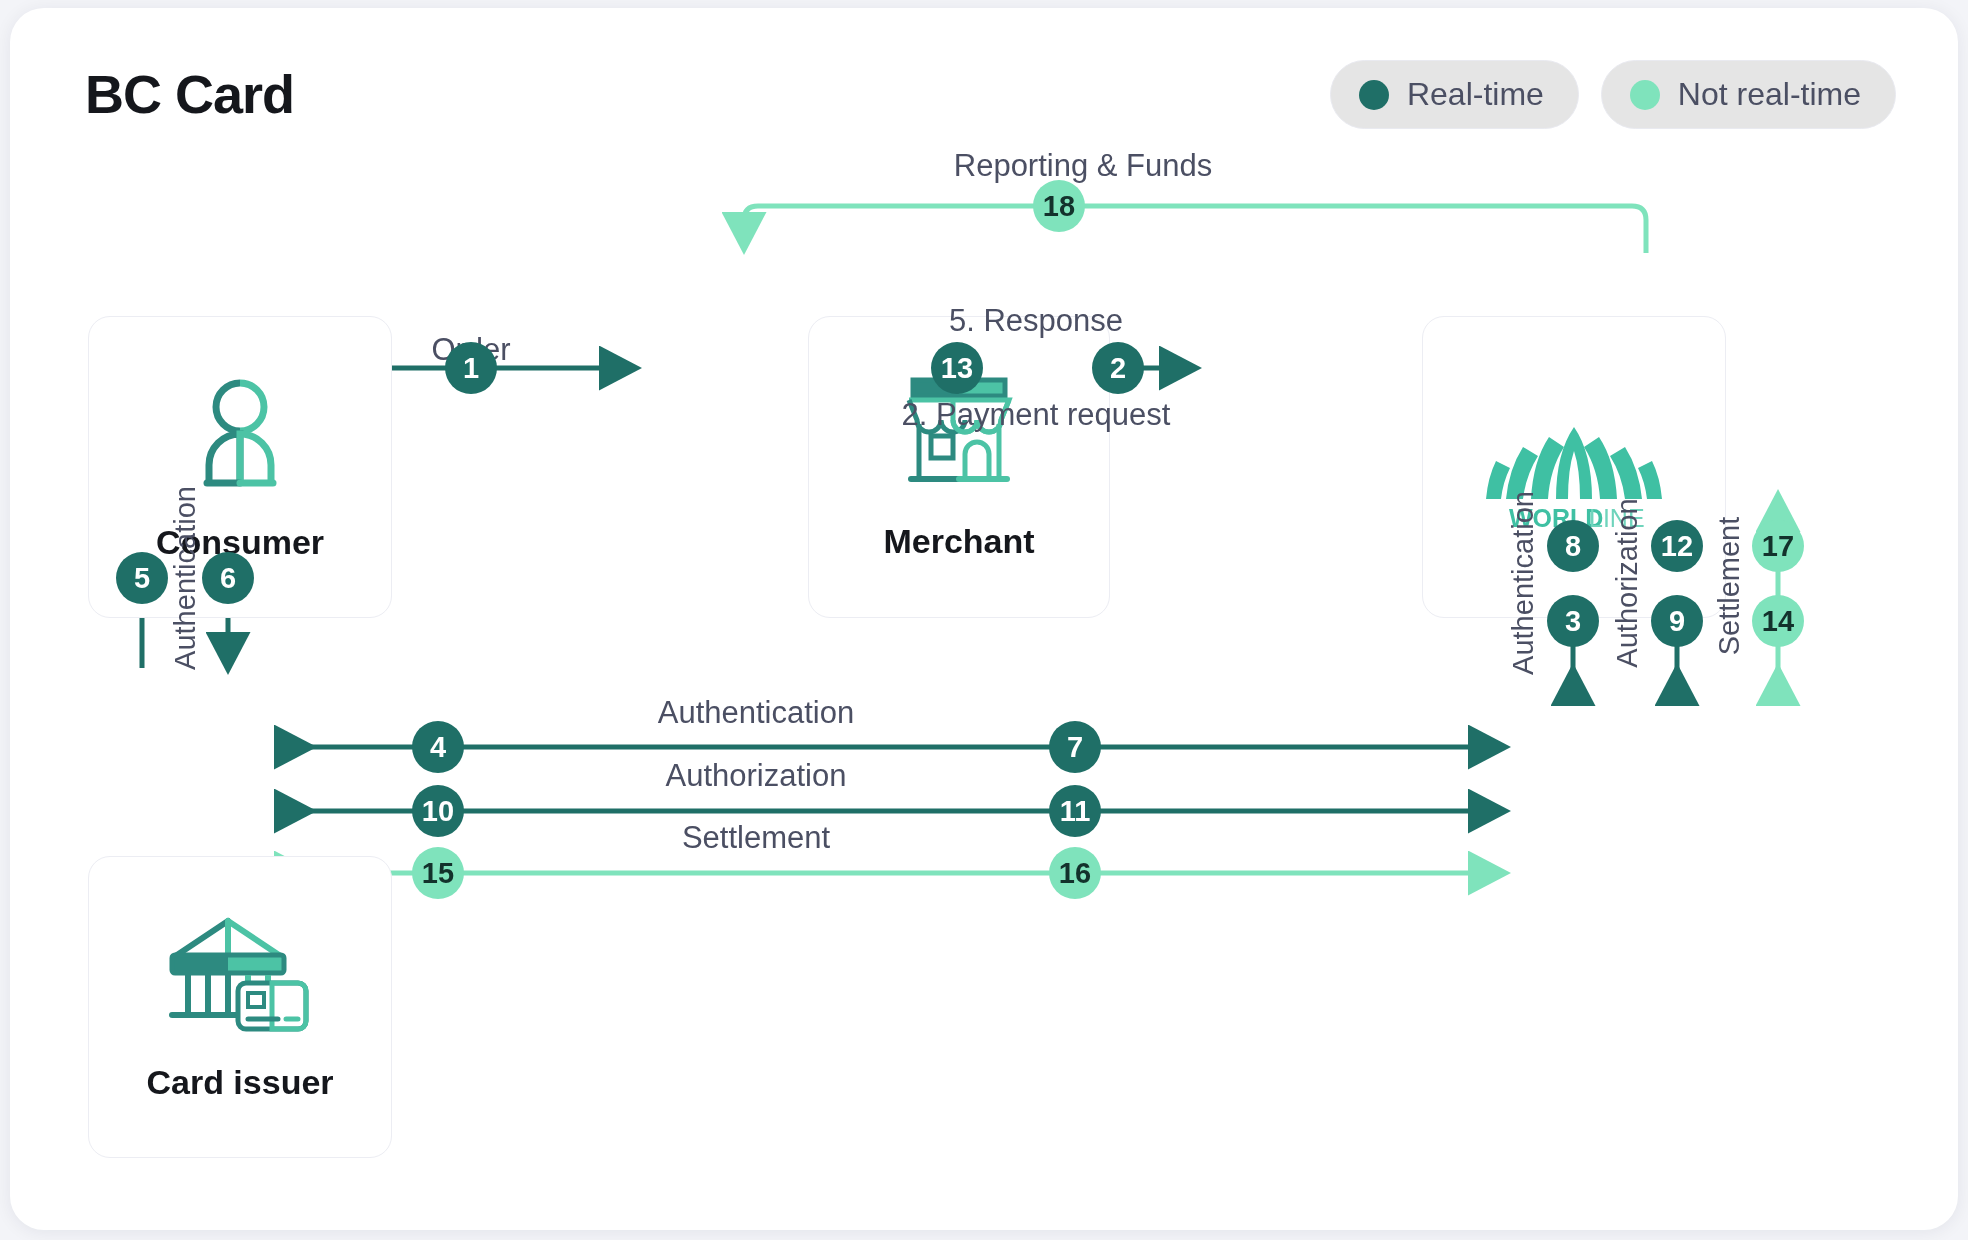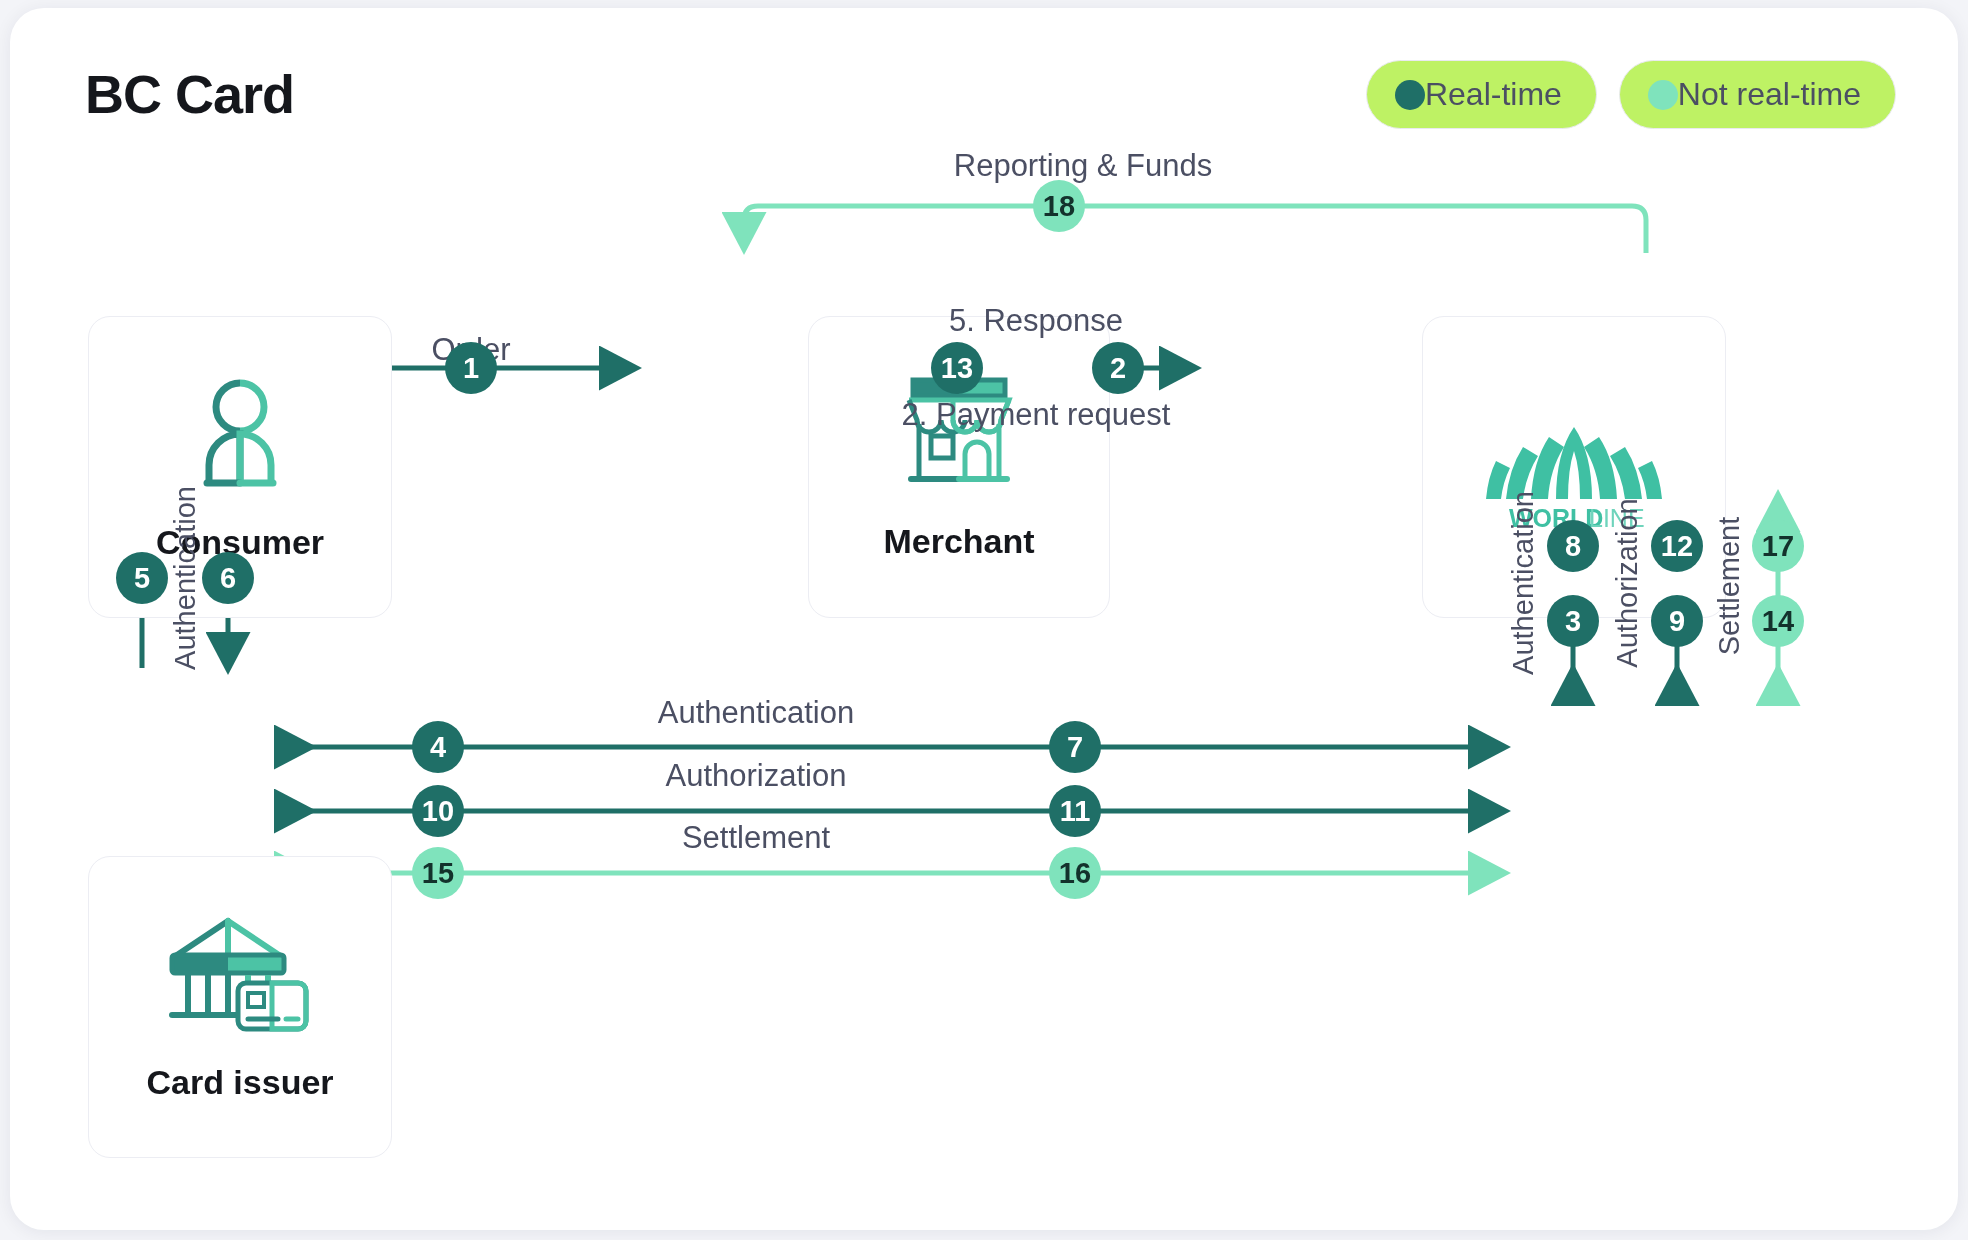--- a/index.html
+++ b/index.html
@@ -23,24 +23,24 @@
   #title{
     position:absolute;left:75px;top:55px;
     font-size:54px;font-weight:bold;color:#15171c;
     letter-spacing:-1px;
   }
   #legend{
     position:absolute;right:62px;top:52px;
     display:flex;gap:22px;
   }
   .pill{
-    display:flex;align-items:center;
+    display:flex;align-items:center;gap:18px;
     border:1.5px solid #e9eaf0;border-radius:40px;
     padding:15px 34px 15px 28px;
-    background:#bef264;
+    background:#e5e5e5;
   }
   .pill .dot{width:30px;height:30px;border-radius:50%;flex:none;}
   .pill .lab{font-size:32px;color:#4b4f63;white-space:nowrap;}
 
   
   .node{
     position:absolute;
     border:1.6px solid #ecedf3;
     border-radius:22px;
     background:#fff;

